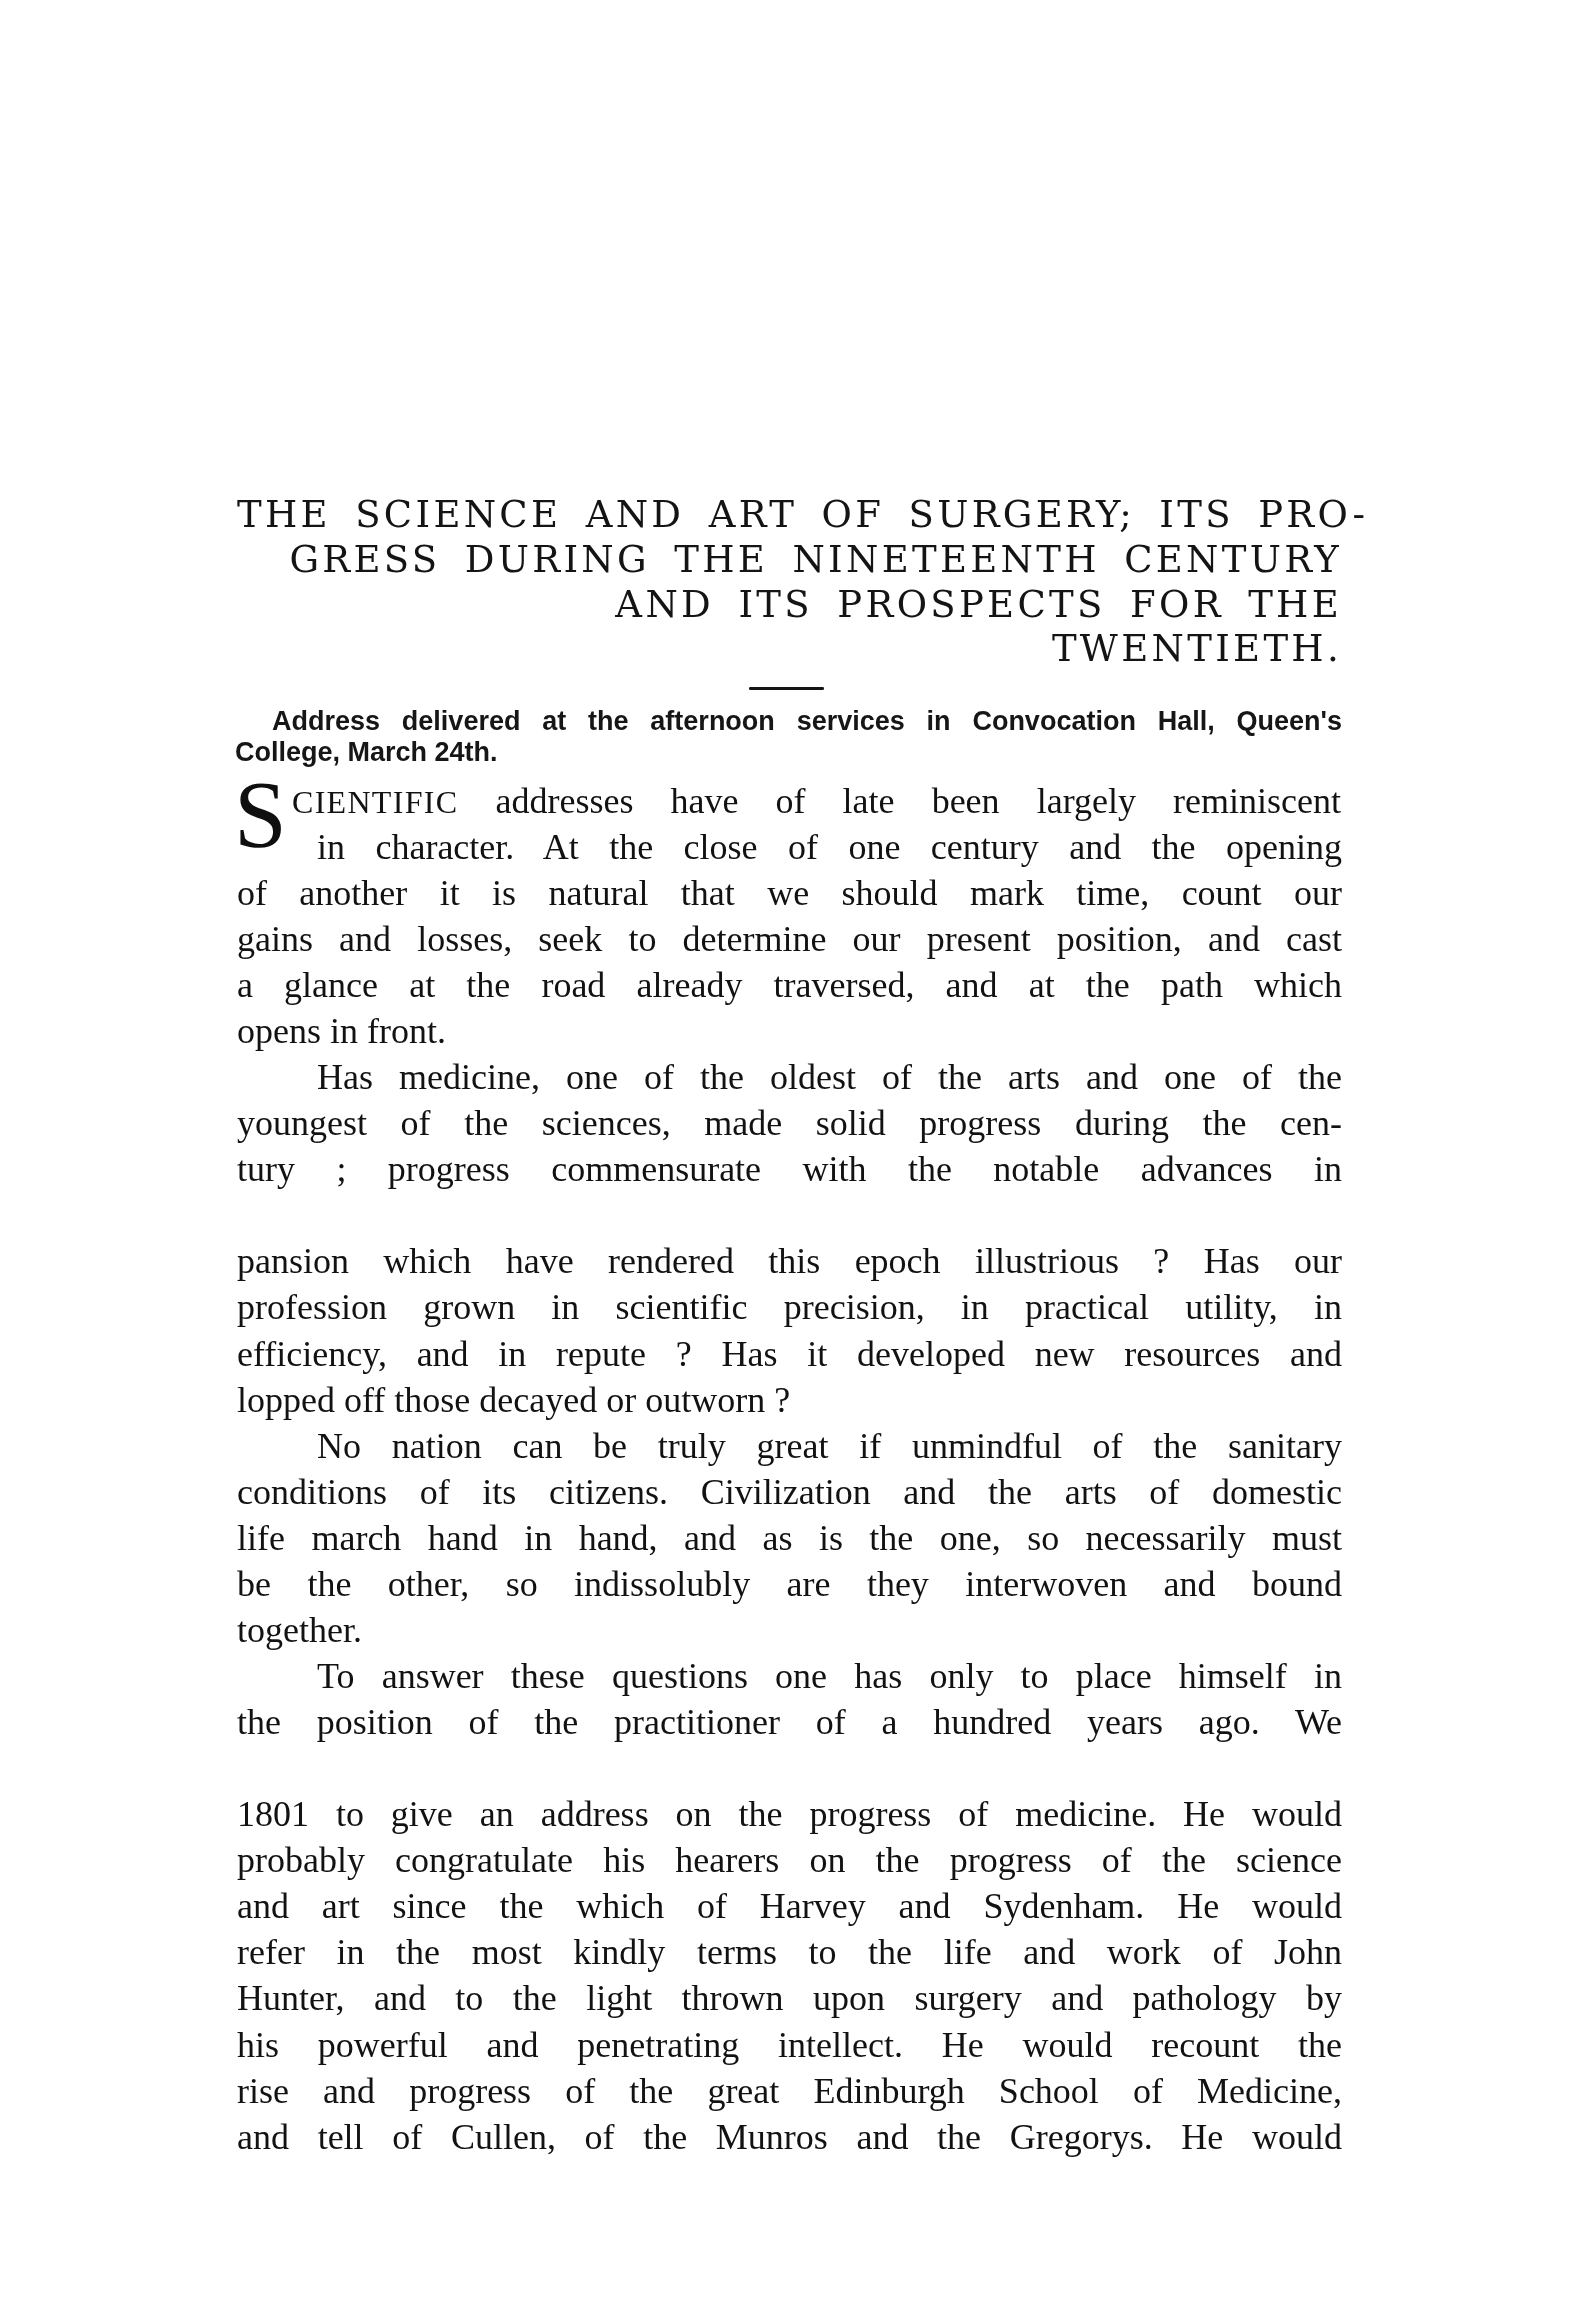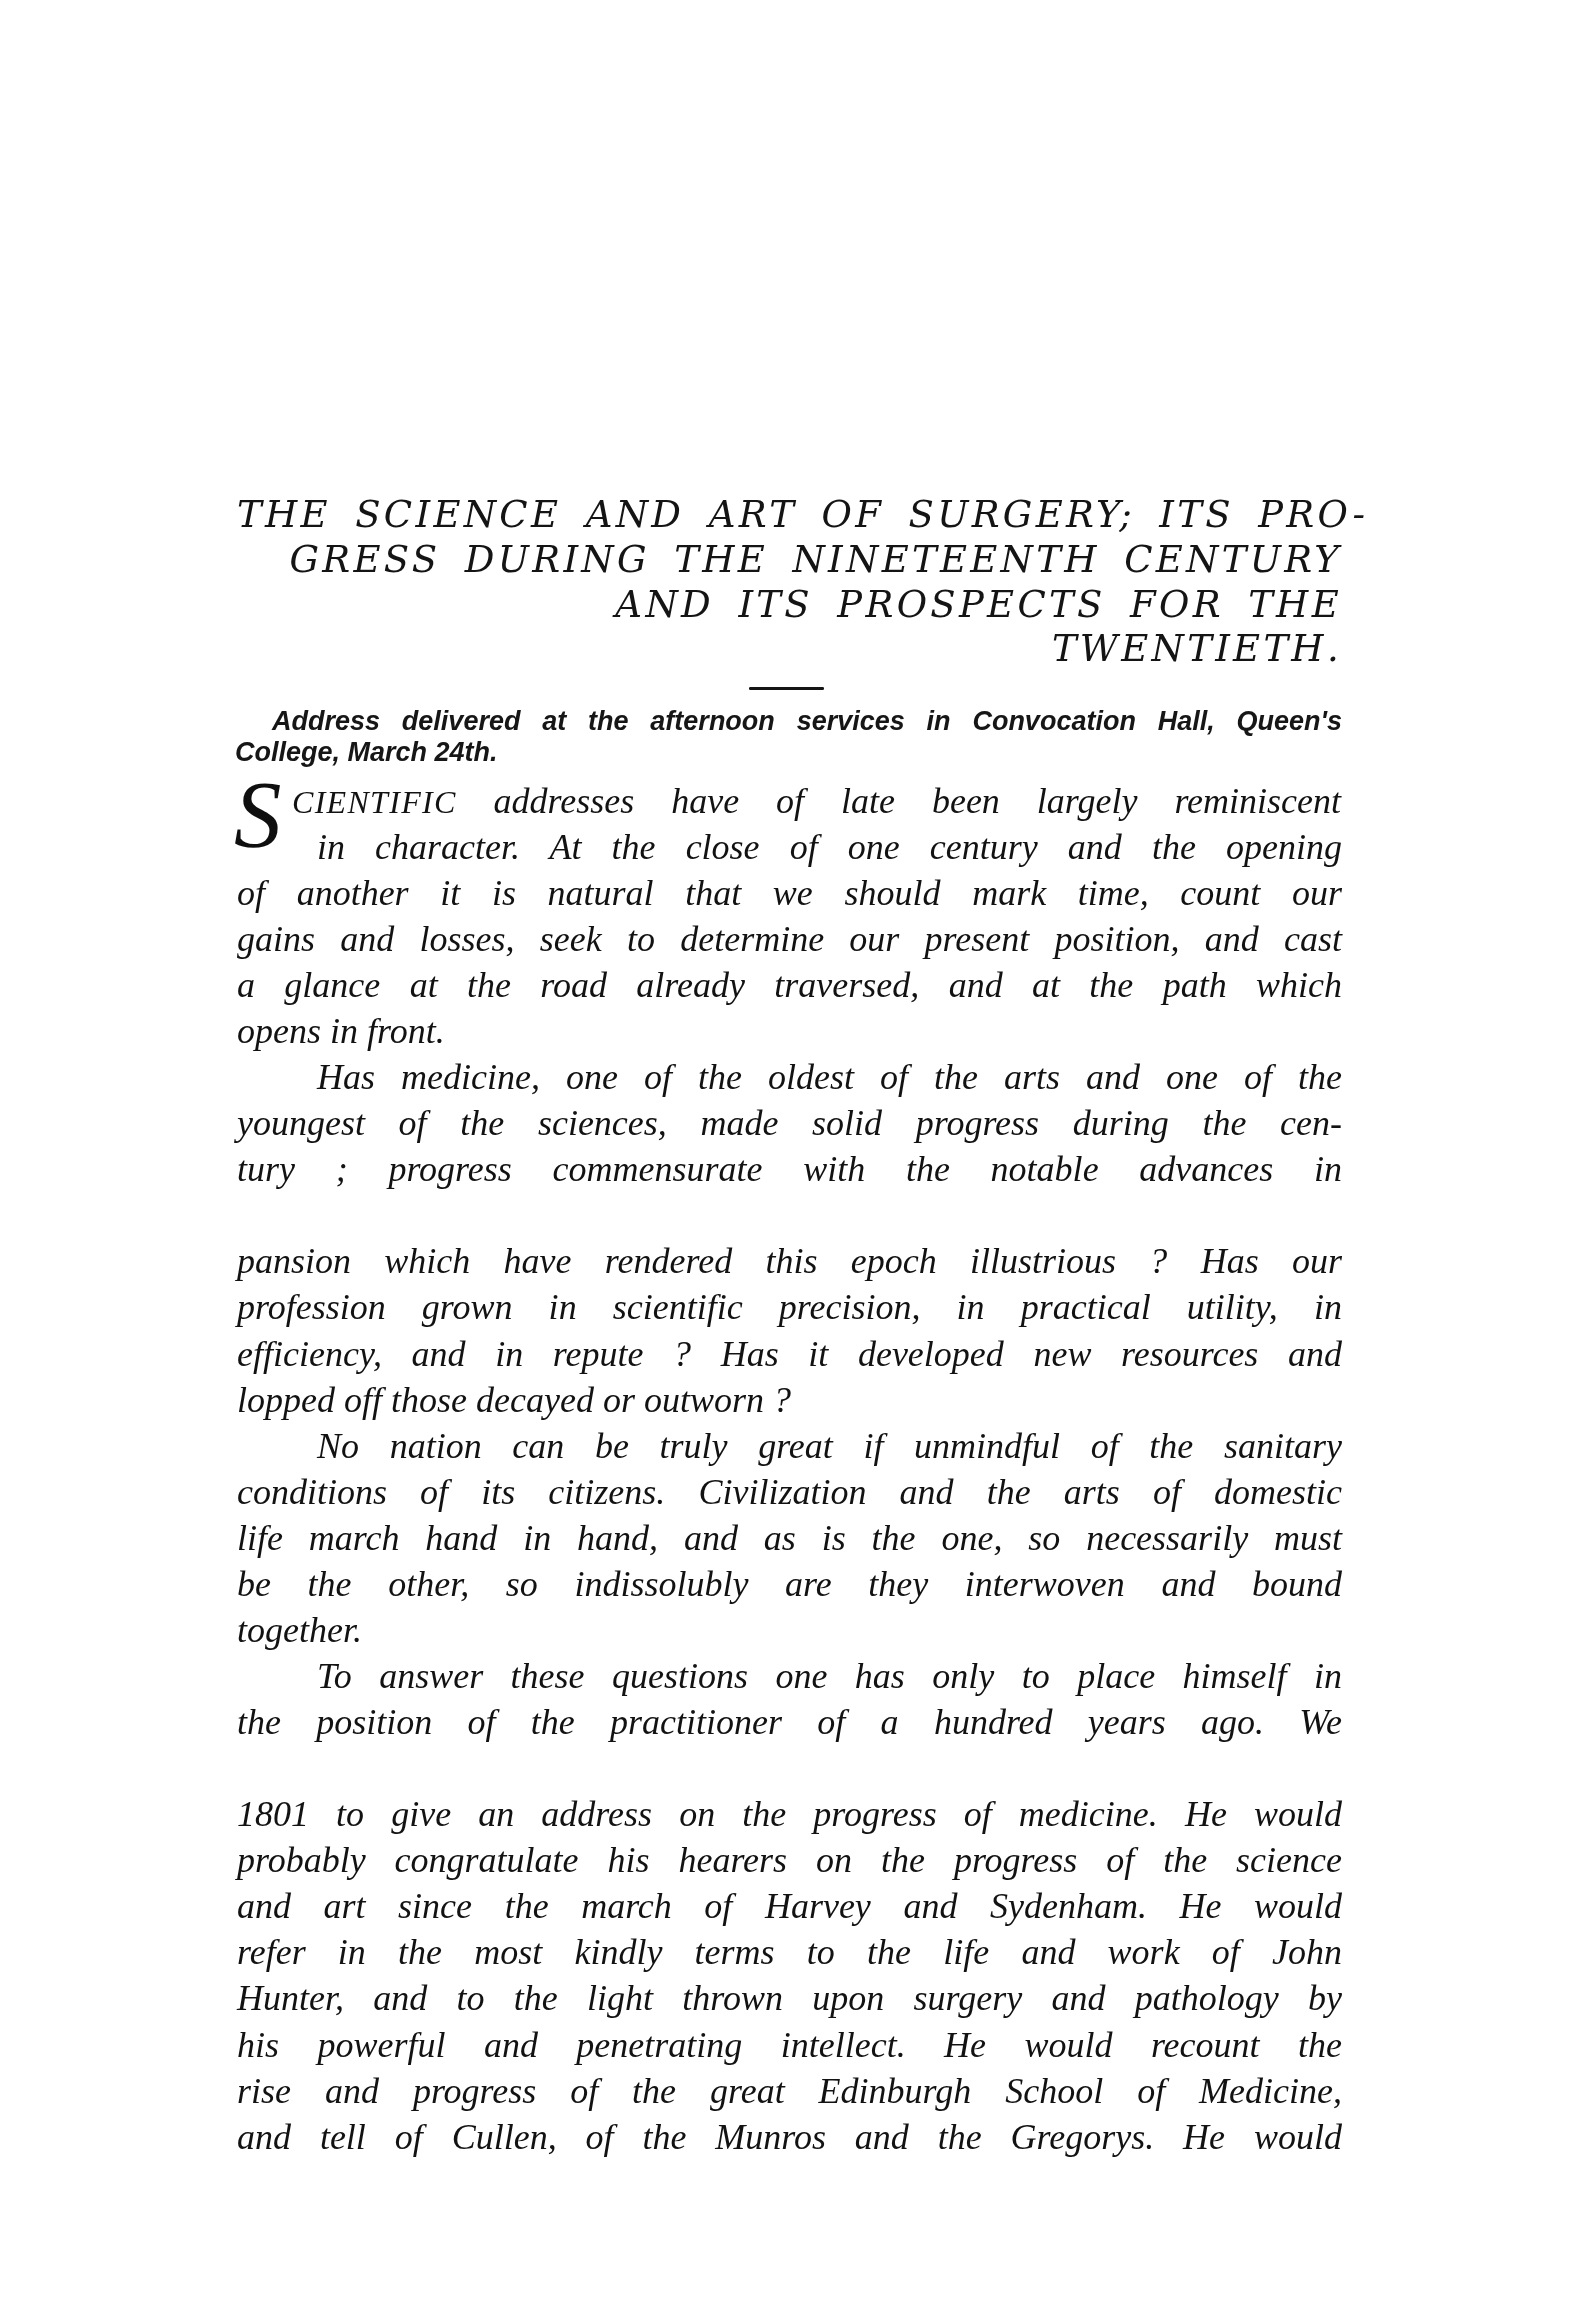--- a/index.html
+++ b/index.html
@@ -12,21 +12,20 @@
       height: 2319px;
       position: relative;
       overflow: hidden;
       color: #111111;
     }
     .page {
       position: absolute;
       left: 0; top: 0;
       width: 1570px; height: 2291px;
       background: #ffffff;
-      font-style: italic;
     }
     
     .title-line {
       position: absolute;
       left: 237px;
       width: 1105px;
       text-align: right;
       font-family: "DejaVu Serif", "Liberation Serif", serif;
       font-size: 37px;
       line-height: 44px;
@@ -132,21 +131,21 @@
   <div class="body-line" style="left:317px; width:1025px; top:1423px;">No nation can be truly great if unmindful of the sanitary</div>
   <div class="body-line" style="left:237px; width:1105px; top:1469px;">conditions of its citizens.  Civilization and the arts of domestic</div>
   <div class="body-line" style="left:237px; width:1105px; top:1515px;">life march hand in hand, and as is the one, so necessarily must</div>
   <div class="body-line" style="left:237px; width:1105px; top:1561px;">be the other, so indissolubly are they interwoven and bound</div>
   <div class="body-line last" style="left:237px; width:1105px; top:1607px;">together.</div>
 
   <div class="body-line" style="left:317px; width:1025px; top:1653px;">To answer these questions one has only to place himself in</div>
   <div class="body-line" style="left:237px; width:1105px; top:1699px;">the position of the practitioner of a hundred years ago.  We</div>
   <div class="body-line" style="left:237px; width:1105px; top:1791px;">1801 to give an address on the progress of medicine.  He would</div>
   <div class="body-line" style="left:237px; width:1105px; top:1837px;">probably congratulate his hearers on the progress of the science</div>
-  <div class="body-line" style="left:237px; width:1105px; top:1883px;">and art since the march of Harvey and Sydenham.  He would</div>
+  <div class="body-line" style="left:237px; width:1105px; top:1883px;">and art since the which of Harvey and Sydenham.  He would</div>
   <div class="body-line" style="left:237px; width:1105px; top:1929px;">refer in the most kindly terms to the life and work of John</div>
   <div class="body-line" style="left:237px; width:1105px; top:1975px;">Hunter, and to the light thrown upon surgery and pathology by</div>
   <div class="body-line" style="left:237px; width:1105px; top:2022px;">his powerful and penetrating intellect.  He would recount the</div>
   <div class="body-line" style="left:237px; width:1105px; top:2068px;">rise and progress of the great Edinburgh School of Medicine,</div>
   <div class="body-line" style="left:237px; width:1105px; top:2114px;">and tell of Cullen, of the Munros and the Gregorys.  He would</div>
 
 </div>
 
 
 </body></html>

